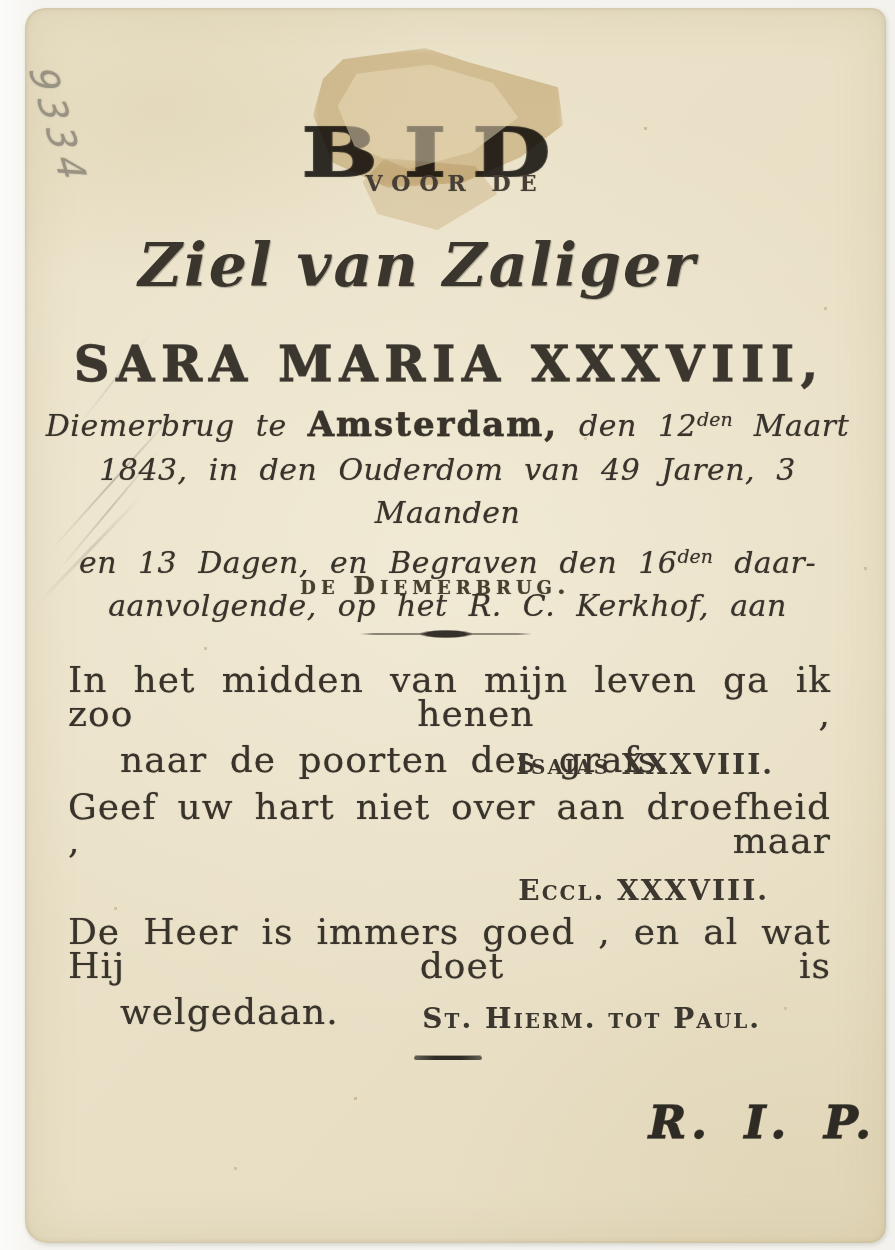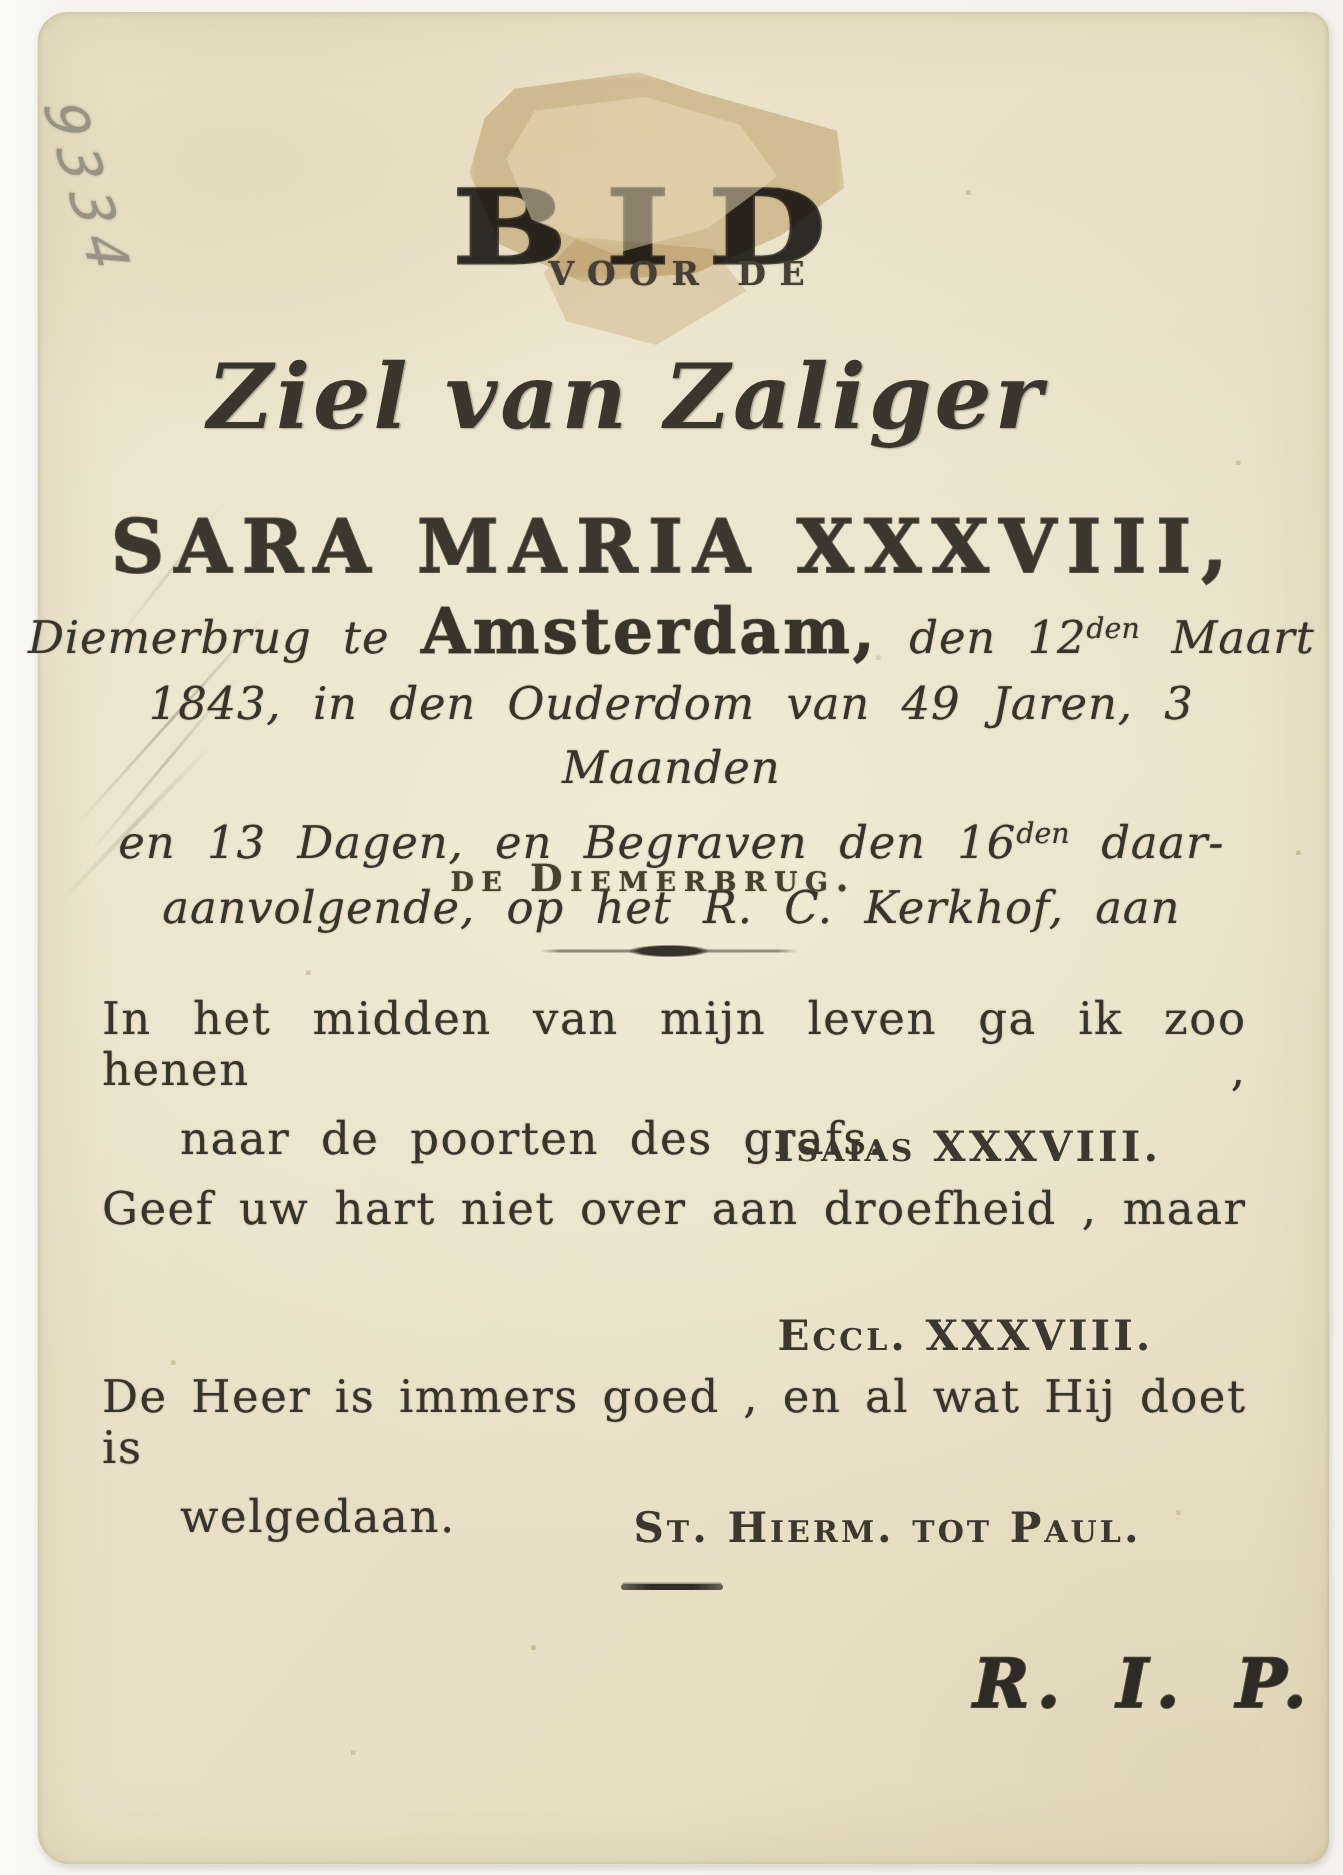--- a/index.html
+++ b/index.html
@@ -111,41 +111,41 @@
   .obituary {
     position: absolute; left: 0; right: 0; top: 390px;
     text-align: center;
     font-size: 30px; font-style: italic;
     line-height: 43.5px;
     word-spacing: 11px;
     letter-spacing: 0.5px;
     transform: translateX(-8px);
   }
   .obituary .city {
-    font-style: normal; font-weight: bold; font-size: 42px; letter-spacing: 2px;
+    font-style: normal; font-weight: bold; font-size: 34px; letter-spacing: 2px;
     -webkit-text-stroke: 0.8px rgba(56,50,40,0.7);
   }
   .obituary sup { font-size: 19px; font-style: italic; vertical-align: 10px; letter-spacing: 0; }
 
   .place-line {
     top: 563px;
     font-size: 25px; font-weight: bold;
     font-variant: small-caps; letter-spacing: 5px;
     color: #46402f;
     transform: translateX(-20px);
   }
 
   .divider1 { position: absolute; left: 0; right: 0; top: 625px; transform: translateX(-10px); }
   .divider1 .rule { width: 172px; height: 2px; margin: 0 auto; position: relative;
     background: linear-gradient(90deg, transparent, rgba(55,50,42,0.55) 8%, rgba(55,50,42,0.5) 92%, transparent); }
   .divider1 .rule::before { content: ""; position: absolute; left: 50%; top: 50%;
     width: 52px; height: 8px; transform: translate(-50%,-50%);
     background: radial-gradient(ellipse, #36312a 0%, #36312a 55%, transparent 75%); }
 
-  .quote-block { position: absolute; left: 43px; right: 55px; font-size: 30px; line-height: 34px; }
+  .quote-block { position: absolute; left: 43px; right: 55px; font-size: 36px; line-height: 34px; }
   .quote-l1 { text-align: justify; text-align-last: justify; word-spacing: 5px; letter-spacing: 1px; }
   .quote-l2 { margin-top: 12px; padding-left: 52px; word-spacing: 10px; letter-spacing: 1px; }
   .quote-src {
     position: absolute; white-space: nowrap;
     font-variant: small-caps; font-weight: bold;
     font-size: 28px; letter-spacing: 2px; color: #3c372f;
   }
 
   .divider2 { position: absolute; left: 0; right: 0; top: 1048px; transform: translateX(-8px); }
   .divider2 .rule { width: 68px; height: 4px; margin: 0 auto; border-radius: 2px;

